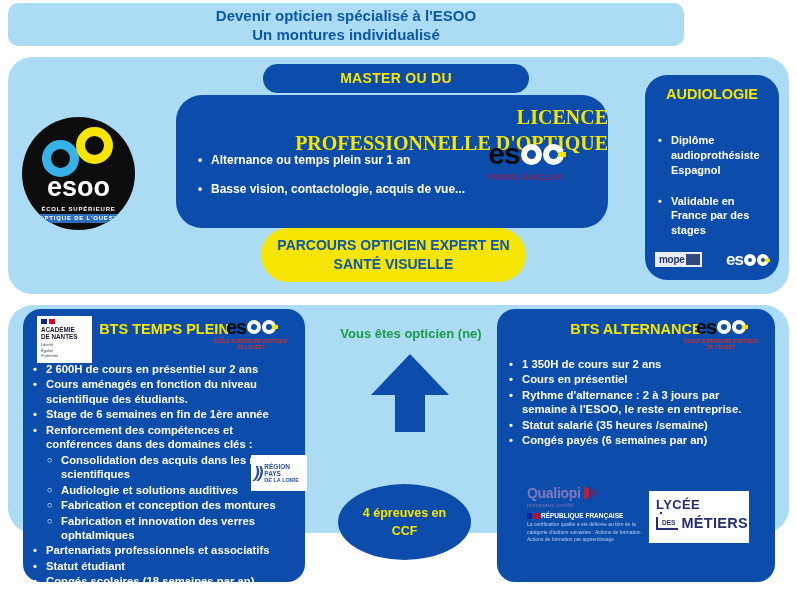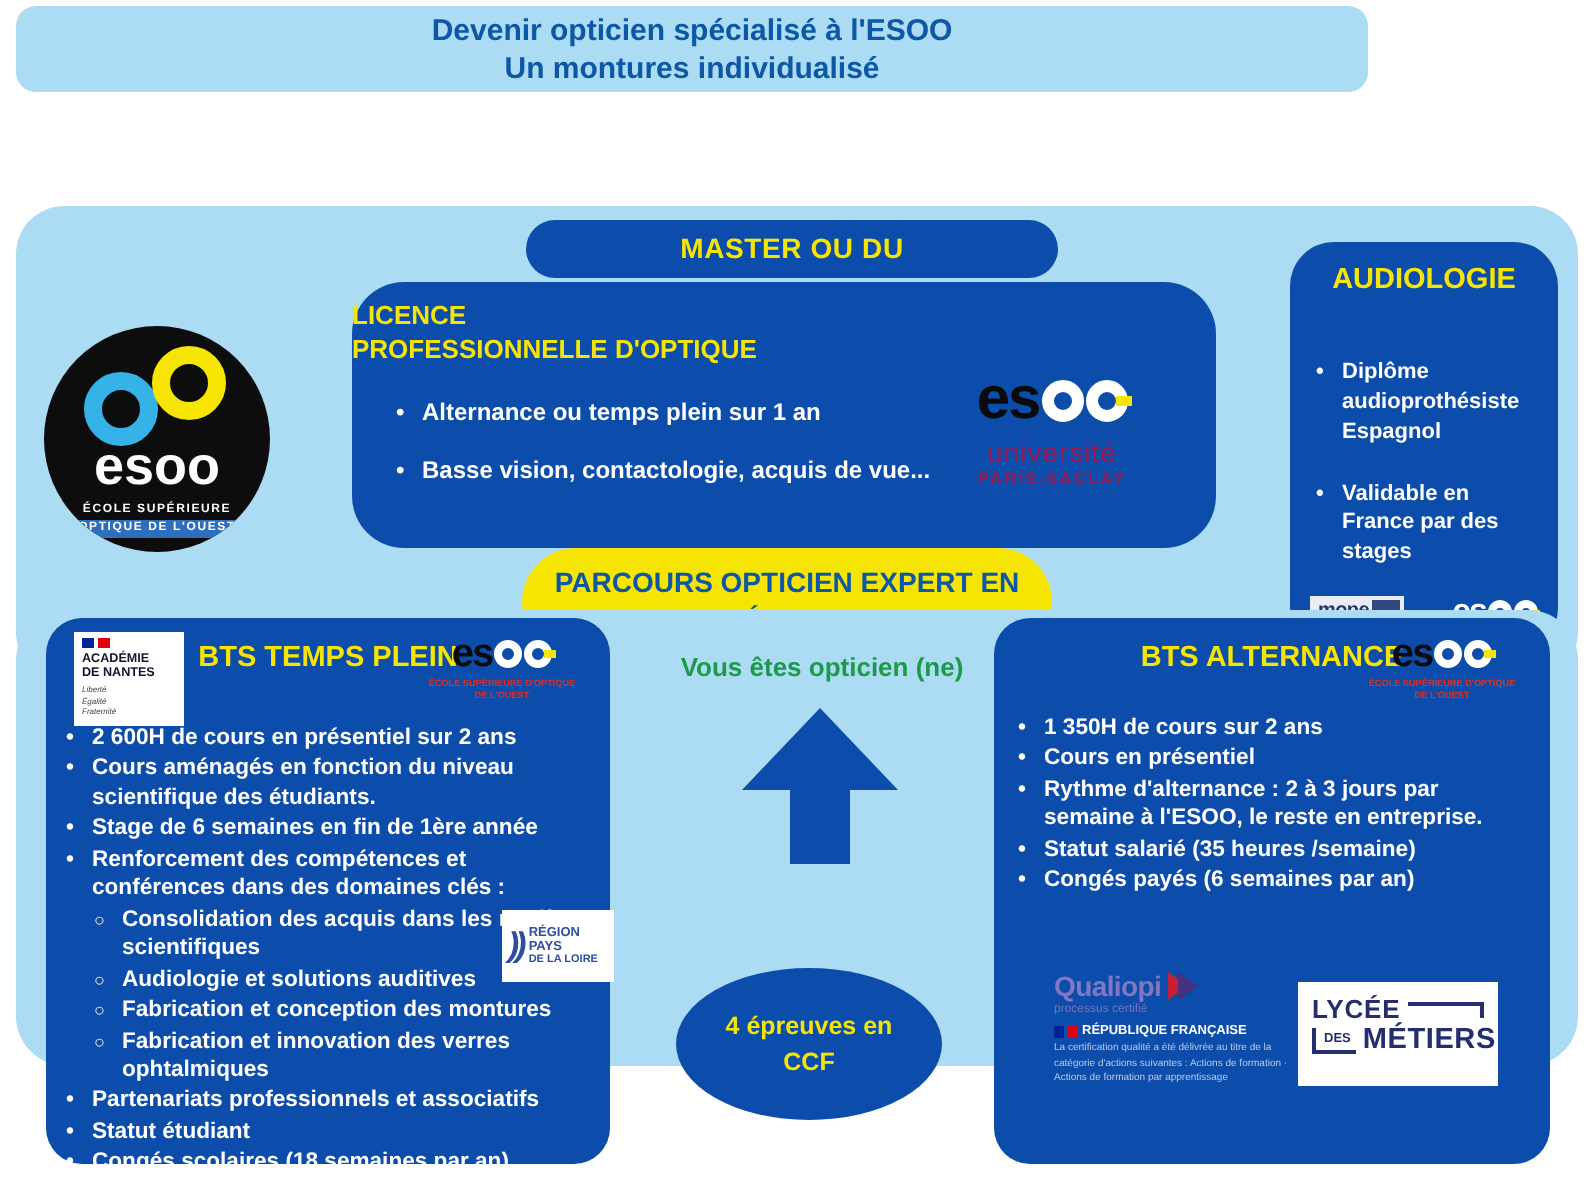--- a/index.html
+++ b/index.html
@@ -12,37 +12,37 @@
   }
   .abs { position:absolute; }
 
   
   .banner { left:8px; top:3px; width:676px; height:43px; background:var(--lb);
     border-radius:10px; text-align:center; padding-top:3px;
     color:var(--bt); font-weight:bold; font-size:15px; line-height:1.28; }
 
   
   .section { background:var(--lb); border-radius:24px; }
-  .mid  { left:8px; top:57px;  width:781px; height:237px;margin-top:46px; }
+  .mid  { left:8px; top:57px;  width:781px; height:237px; }
   .bot  { left:8px; top:305px; width:781px; height:228px;border-radius:25px; }
 
   .panel { background:var(--db); color:#fff; }
 
   
   .pill-master { left:255px; top:7px; width:266px; height:29px; border-radius:15px;
     background:var(--db); color:var(--yl); font-weight:bold; font-size:14px;
     text-align:center; line-height:29px; letter-spacing:.3px; }
   .pill-parcours { left:253px; top:171px; width:265px; height:54px; border-radius:27px;
     background:var(--yl); color:var(--bt); font-weight:bold; font-size:14px;
     display:flex; flex-direction:column; justify-content:center; text-align:center; line-height:1.35; }
 
   
   .licence { left:168px; top:38px; width:432px; height:133px; border-radius:26px; }
-  .licence-title { padding-top:9px; text-align:left; color:var(--yl);
-    font-weight:bold; font-size:13px; line-height:1.3; }
+  .licence-title { padding-top:9px; text-align:right; color:var(--yl);
+    font-weight:bold; font-size:20px; line-height:1.3;font-family:Liberation Serif, serif; }
   .licence-bullets { position:absolute; left:22px; top:58px; }
   .licence-bullets li { display:flex; font-size:12px; font-weight:bold; white-space:nowrap; margin-bottom:15px; }
 
   ul { list-style:none; }
   .mk { flex:0 0 13px; }
   .mk-sub { flex:0 0 14px; font-size:9px; padding-top:2px; text-align:left; }
 
   
   .audio { left:637px; top:18px; width:134px; height:205px; border-radius:22px; }
   .audio-title { padding-top:11px; text-align:center; color:var(--yl); font-weight:bold; font-size:14.5px; }
@@ -144,21 +144,21 @@
   .qa2 { border-left:10px solid #47307e; margin-left:-5px; }
   .qsub { font-size:6px; color:#7a70b8; margin-top:1px; }
   .qrep { display:flex; align-items:center; gap:2px; margin-top:4px;
     color:#fff; font-weight:800; font-size:6.5px; }
   .qrep i { width:5px; height:6px; display:block; }
   .qsmall { font-size:5px; color:#bcc9e6; line-height:1.5; margin-top:2px; }
 
   
   .lycee { left:152px; top:182px; width:100px; height:52px; background:#fff;
     padding:7px 7px 0; color:var(--navy); }
-  .l1 { display:flex; align-items:center; }
+  .l1 { display:flex; align-items:flex-start;flex-direction:column; }
   .l1 span { font-size:13px; font-weight:800; letter-spacing:.4px; line-height:1; }
   .lline { flex:1; height:8px; border-top:2px solid var(--navy); border-right:2px solid var(--navy); margin-left:4px; margin-top:1px; }
   .l2 { display:flex; align-items:center; margin-top:1px; }
   .ldes { font-size:6.5px; font-weight:700; border-left:2px solid var(--navy); border-bottom:2px solid var(--navy); padding:2px 3px 2px 4px; margin-right:3px; }
   .lmet { font-size:14.5px; font-weight:800; letter-spacing:.3px; }
 </style>
 </head>
 <body>
 
 <div class="abs banner">
@@ -193,21 +193,20 @@
           <span>Basse vision, contactologie, acquis de vue...</span>
         </li>
     </ul>
     <div class="abs" style="right:18px; top:44px; width:128px; text-align:center;">
       <span class="esoo esoo-lg">
         <b class="es">es</b>
           <i class="ring rb"></i>
           <i class="ring ry"></i>
       </span>
       <div class="saclay">
-        <span class="u1">université</span>
         <span class="u2">PARIS-SACLAY</span>
       </div>
     </div>
   </div>
 
   <div class="abs pill-parcours">
     <div>PARCOURS OPTICIEN EXPERT EN</div>
     <div>SANTÉ VISUELLE</div>
   </div>
 

